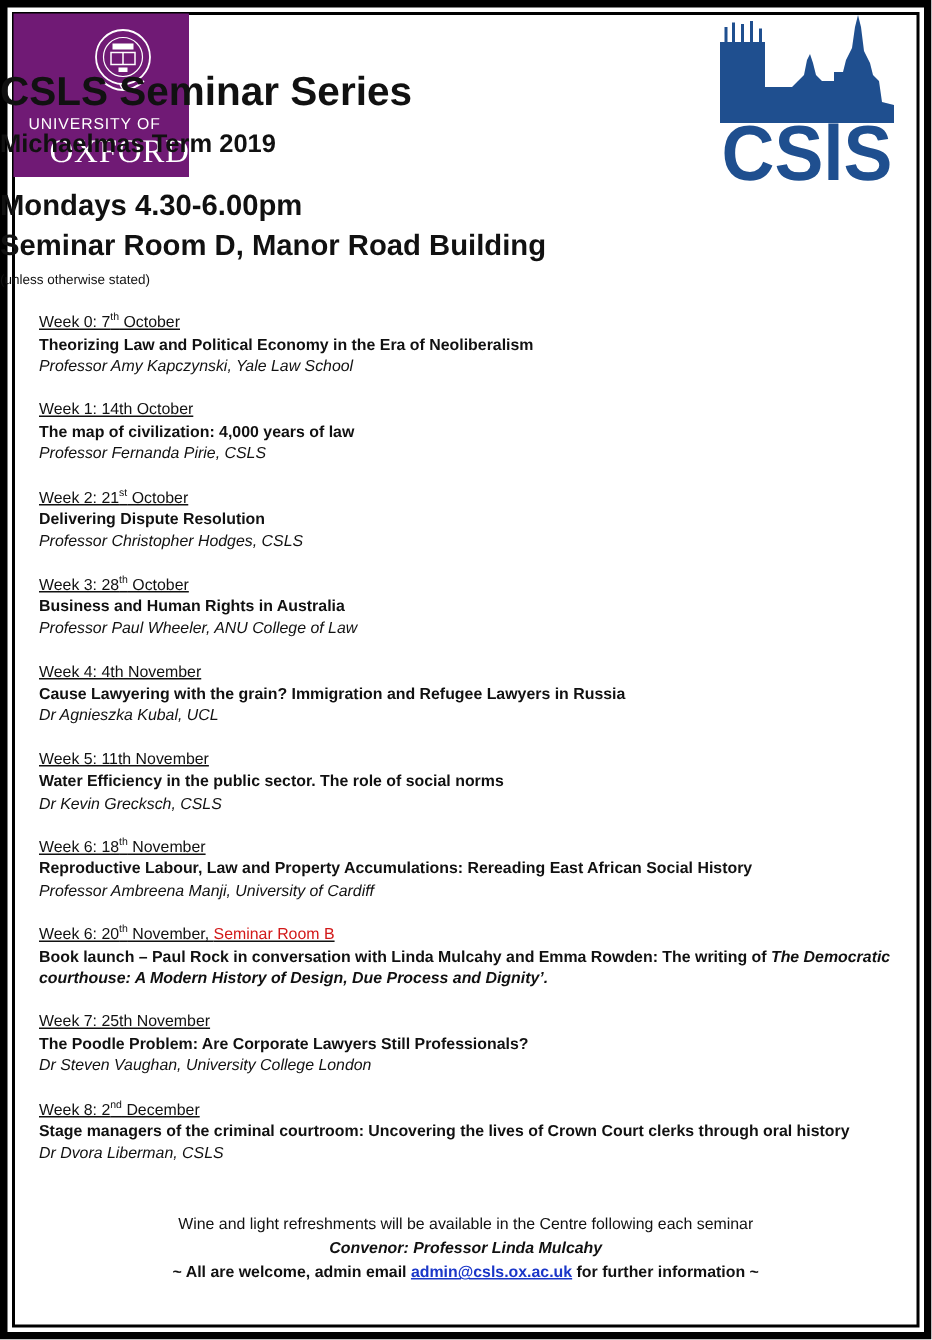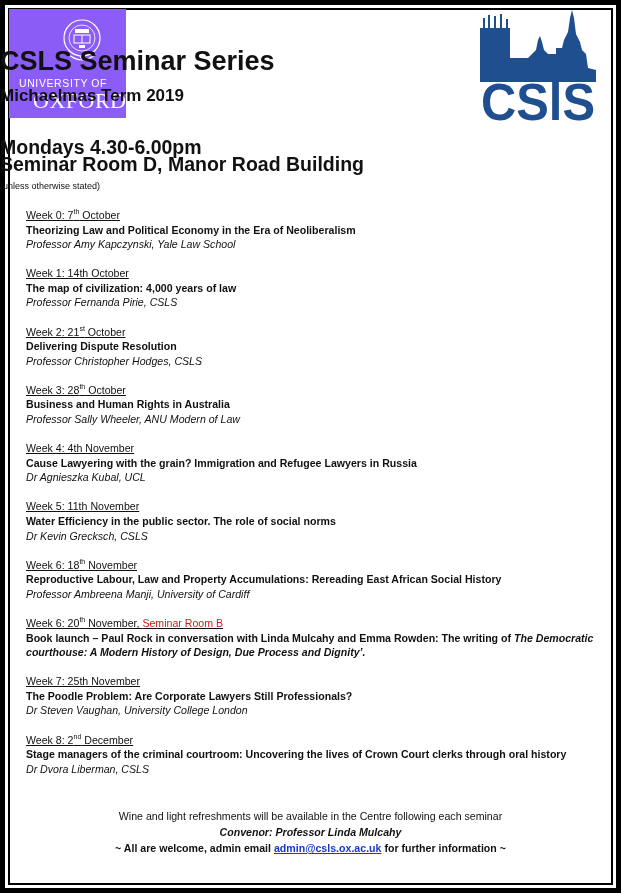--- a/index.html
+++ b/index.html
@@ -3,31 +3,31 @@
   <meta charset="utf-8">
   <style>
     html, body { margin: 0; padding: 0; background: #ffffff; }
     body { width: 621px; height: 893px; position: relative; overflow: hidden;
            font-family: "Liberation Sans", "DejaVu Sans", sans-serif; color: #111; }
     .frame-outer { position: absolute; left: 0; top: 0; width: 621px; height: 893px;
                    box-sizing: border-box; border: 5px solid #000; }
     .frame-inner { position: absolute; left: 8px; top: 8px; right: 8px; bottom: 8px;
                    border: 2px solid #000; }
     .oxford-logo { position: absolute; left: 9px; top: 9px; width: 117px; height: 109px;
-                   background: #8b5cf6; color: #fff; }
+                   background: #701a75; color: #fff; }
     .oxford-crest { position: absolute; left: 51px; top: 9px; width: 44px; height: 50px; }
     .oxford-sub { position: absolute; left: 10px; top: 68px; font-size: 10.5px; letter-spacing: 0.6px;
                   font-family: "Liberation Sans", sans-serif; }
     .oxford-name { position: absolute; left: 24px; top: 79px; font-size: 22px; letter-spacing: 0.5px;
                    font-family: "Liberation Serif", serif; }
     .csls-logo { position: absolute; left: 478px; top: 10px; width: 120px; height: 114px; }
     .title { position: absolute; left: 0; width: 500px; text-align: left; font-weight: bold; }
     .t-series { top: 46px; font-size: 27px; }
     .t-term { top: 86px; font-size: 17px; }
-    .t-time { top: 136px; font-size: 19.5px; }
+    .t-time { top: 126px; font-size: 19.5px; }
     .t-room { top: 153px; font-size: 19.5px; }
     .t-note { top: 181px; font-size: 9px; font-weight: normal; }
     .schedule { position: absolute; left: 26px; top: 208px; width: 570px; font-size: 10.6px; line-height: 14.6px; }
     .seminar { margin-bottom: 14.5px; }
     .week { text-decoration: underline; }
     .week sup { font-size: 7px; line-height: 0; }
     .room-note { color: #d21818; }
     .topic { font-weight: bold; }
     .topic i { font-weight: bold; }
     .speaker { font-style: italic; }
@@ -86,21 +86,21 @@
 
   <div class="seminar">
     <div class="week"><span>Week 2: 21</span><sup>st</sup><span> October</span></div>
     <div class="topic">Delivering Dispute Resolution</div>
     <div class="speaker">Professor Christopher Hodges, CSLS</div>
   </div>
 
   <div class="seminar">
     <div class="week"><span>Week 3: 28</span><sup>th</sup><span> October</span></div>
     <div class="topic">Business and Human Rights in Australia</div>
-    <div class="speaker">Professor Sally Wheeler, ANU Modern of Law</div>
+    <div class="speaker">Professor Paul Wheeler, ANU College of Law</div>
   </div>
 
   <div class="seminar">
     <div class="week"><span>Week 4: 4th November</span></div>
     <div class="topic">Cause Lawyering with the grain? Immigration and Refugee Lawyers in Russia</div>
     <div class="speaker">Dr Agnieszka Kubal, UCL</div>
   </div>
 
   <div class="seminar">
     <div class="week"><span>Week 5: 11th November</span></div>

